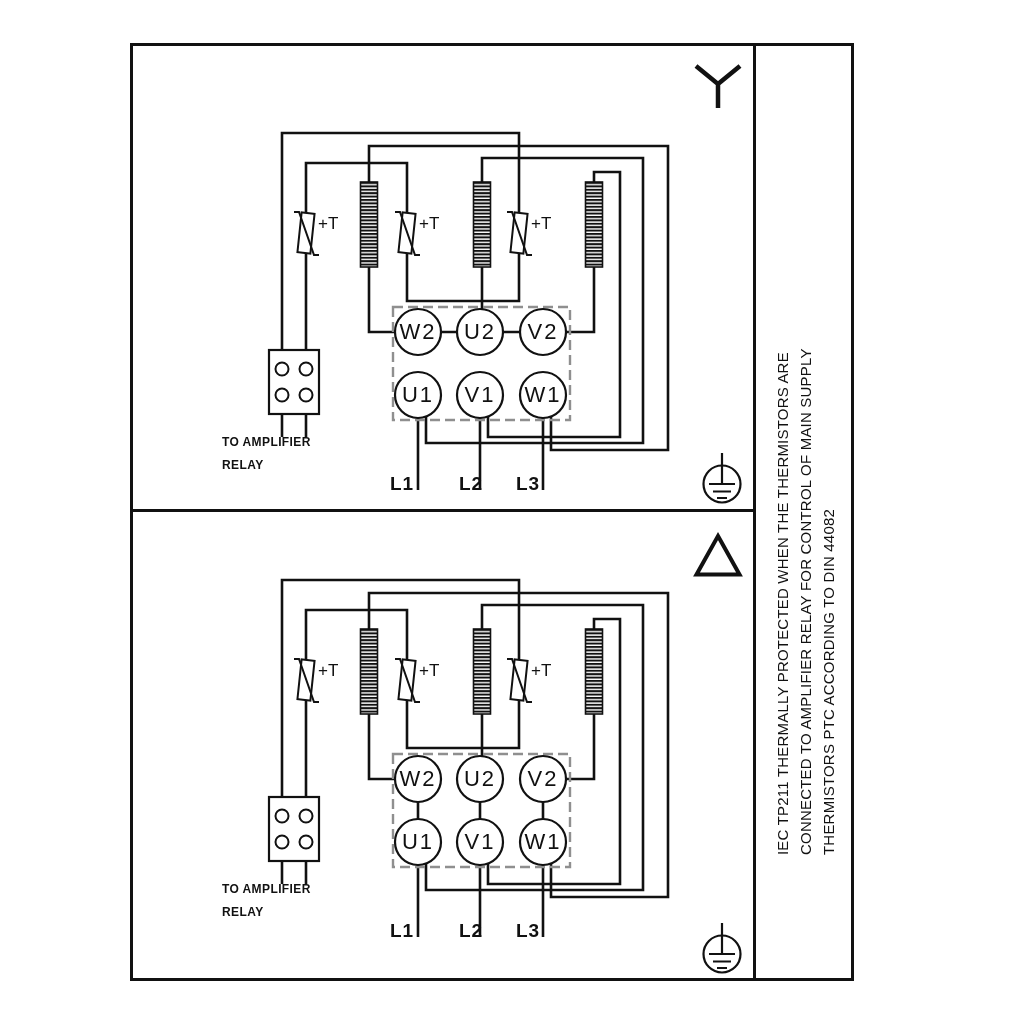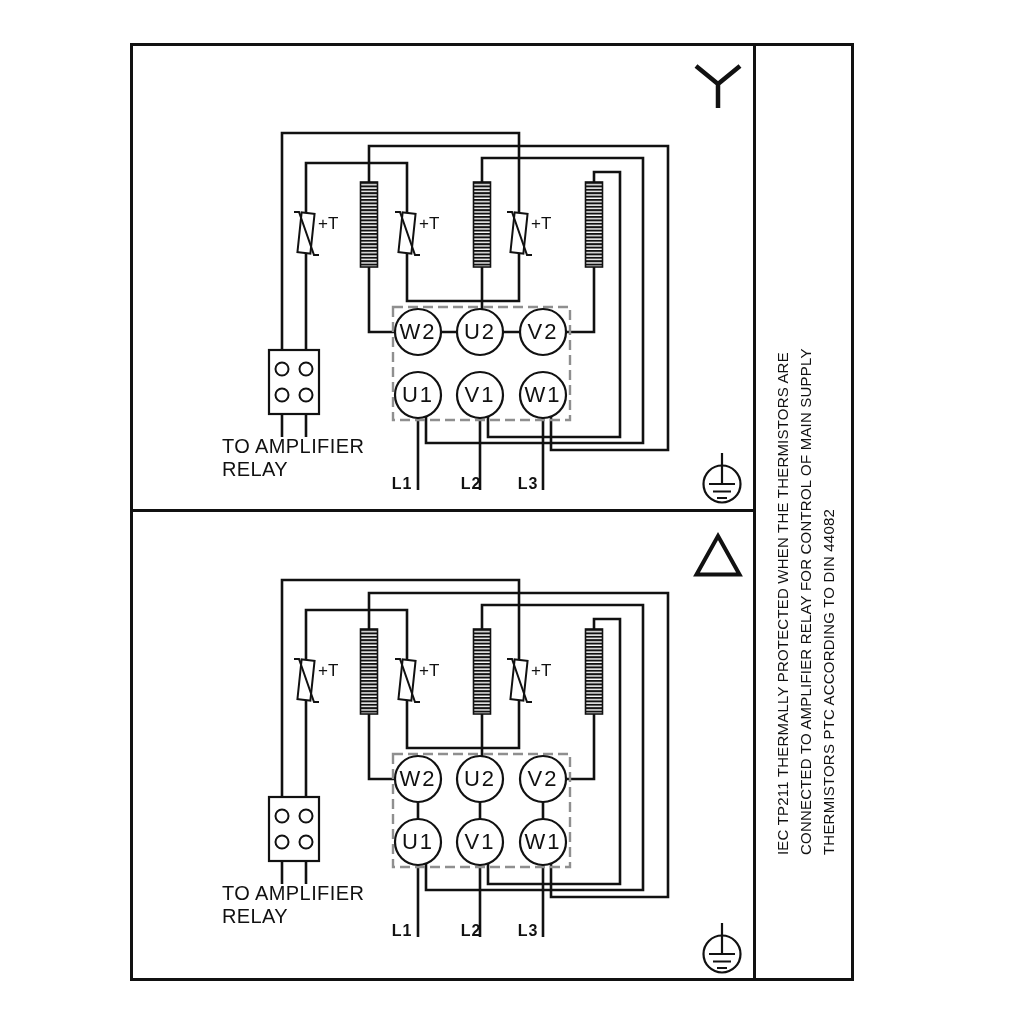--- a/index.html
+++ b/index.html
@@ -1,23 +1,23 @@
 <!DOCTYPE html>
 <html><head>
 <meta charset="utf-8">
 <style>
   html,body{margin:0;padding:0;background:#ffffff;}
   .stage{position:relative;width:1024px;height:1024px;background:#ffffff;overflow:hidden;
          font-family:"Liberation Sans", sans-serif;color:#111111;}
   .stage svg{position:absolute;left:0;top:0;}
   .lbl{position:absolute;white-space:pre;color:#111111;}
   .term{transform:translate(-50%,-50%);font-size:22px;font-weight:400;letter-spacing:2px;}
-  .supply{transform:translate(-50%,-50%);font-size:16px;font-weight:700;letter-spacing:1px;}
+  .supply{transform:translate(-50%,-50%);font-size:19px;font-weight:700;letter-spacing:1px;}
   .ptc{transform:translate(0,-50%);font-size:17px;font-weight:400;}
-  .caption{font-size:20px;font-weight:400;letter-spacing:0.4px;}
+  .caption{font-size:12px;font-weight:700;letter-spacing:0.4px;}
   .sidenote{position:absolute;left:568px;top:583px;width:475px;height:69px;
             transform:rotate(-90deg);font-size:15px;line-height:23px;letter-spacing:0.2px;
             text-align:left;}
   .sidenote div{white-space:pre;}
 </style>
 </head>
 <body>
 
 <div class="stage">
 

